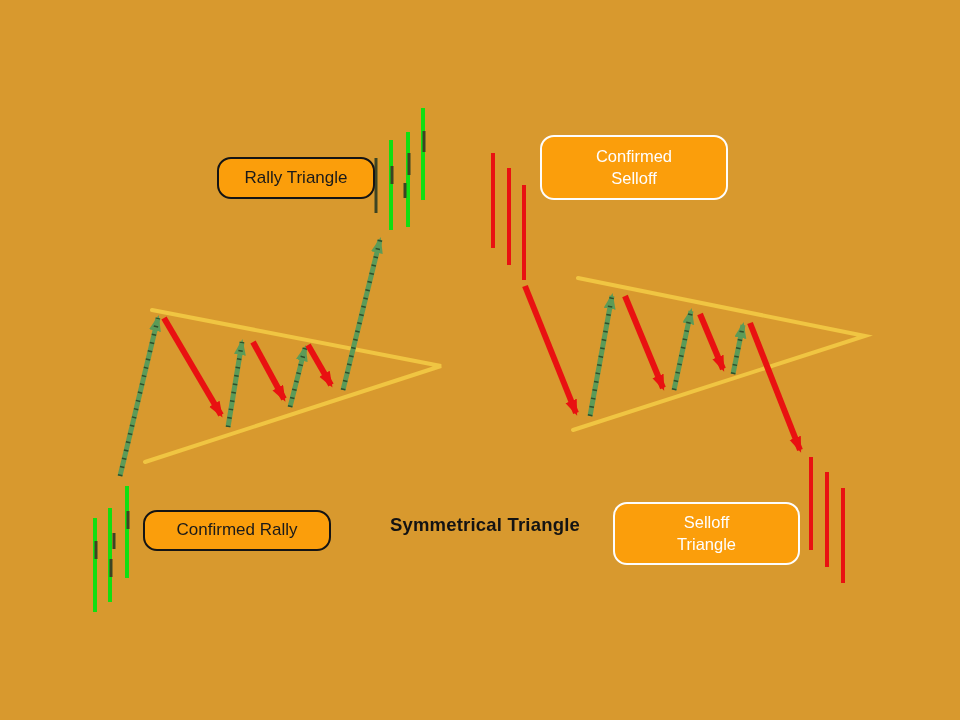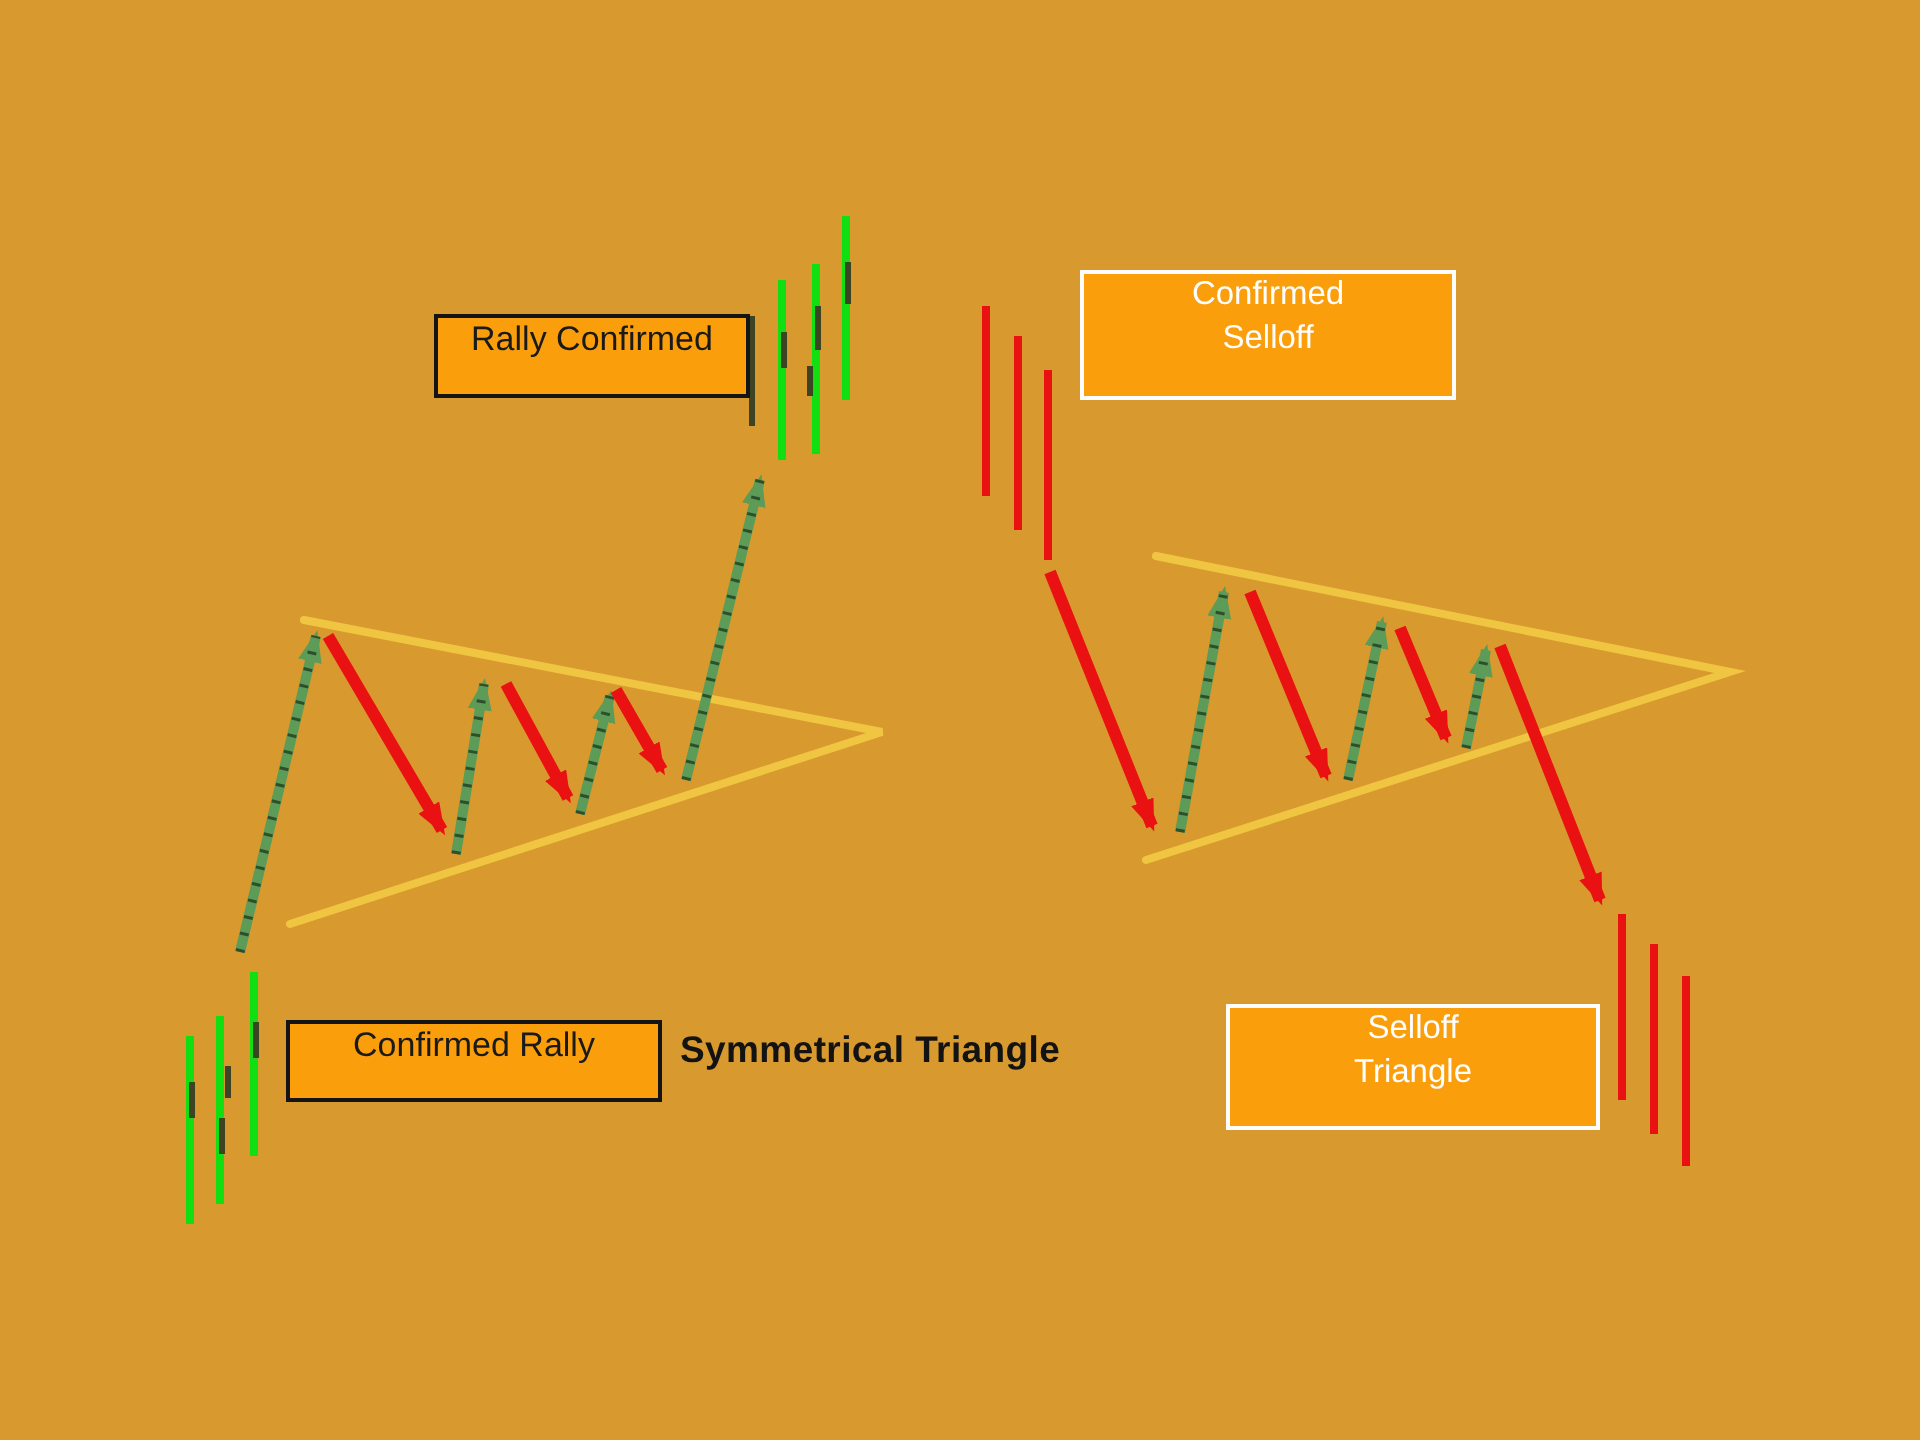--- a/index.html
+++ b/index.html
@@ -11,34 +11,34 @@
   .up-shaft{stroke:var(--up-arrow,#5C9B58);stroke-width:5;fill:none;stroke-linecap:butt;}
   .up-dots{stroke:var(--up-arrow-dots,#2D4F2B);stroke-width:4.5;fill:none;stroke-dasharray:1.5 7;}
   .down-shaft{stroke:var(--down-arrow,#E91111);stroke-width:6;fill:none;stroke-linecap:butt;}
   .fill-up{fill:var(--up-arrow,#5C9B58);}
   .fill-down{fill:var(--down-arrow,#E91111);}
   .candle-up{stroke:var(--up-candle,#11DF11);stroke-width:4;}
   .candle-down{stroke:var(--down-candle,#E91111);stroke-width:4;}
   .wick{stroke:var(--candle-wick,#3C4423);stroke-width:3;}
 
   .label-box{position:absolute;box-sizing:border-box;background:var(--box-fill,#FB9E0B);
-    display:flex;flex-direction:column;align-items:center;
-    text-align:center;line-height:1.32;}
+    display:flex;flex-direction:column;align-items:center;justify-content:center;
+    text-align:center;line-height:1.32;border-radius:14px;}
   .label-box.dark{border:2px solid var(--box-border-dark,#141414);
     color:var(--box-text-dark,#1A1A1A);font-size:17px;}
   .label-box.light{border:2px solid var(--box-border-light,#FDFDFD);
     color:var(--box-text-light,#FEFEFE);font-size:16.5px;}
   .label-box span{display:block;}
 
   #rally-continues{left:217px;top:157px;width:158px;height:42px;}
   #confirmed-rally{left:143px;top:510px;width:188px;height:41px;}
   #confirmed-selloff{left:540px;top:135px;width:188px;height:65px;}
   #selloff-continues{left:613px;top:502px;width:187px;height:63px;}
 
-  #diagram-title{position:absolute;left:340px;top:514px;width:240px;text-align:left;
+  #diagram-title{position:absolute;left:340px;top:514px;width:240px;text-align:right;
     font-size:18.5px;font-weight:bold;color:var(--title-text,#131313);letter-spacing:0.2px;}
 </style>
 </head>
 <body>
 
 <div id="canvas">
 
   <svg id="diagram-svg" width="960" height="720" viewBox="0 0 960 720">
     <defs>
       <marker id="head-up" markerWidth="20" markerHeight="16" refX="13" refY="6" orient="auto" markerUnits="userSpaceOnUse">
@@ -112,21 +112,21 @@
 
       <g>
         <line class="candle-down" x1="811" y1="457" x2="811" y2="550"></line>
         <line class="candle-down" x1="827" y1="472" x2="827" y2="567"></line>
         <line class="candle-down" x1="843" y1="488" x2="843" y2="583"></line>
       </g>
     </g>
   </svg>
 
   <div class="label-box dark" id="rally-continues">
-    <span>Rally Confirmed</span>
+    <span>Rally Triangle</span>
   </div>
 
   <div class="label-box dark" id="confirmed-rally">
     <span>Confirmed Rally</span>
   </div>
 
   <div class="label-box light" id="confirmed-selloff">
     <span>Confirmed</span>
     <span>Selloff</span>
   </div>

